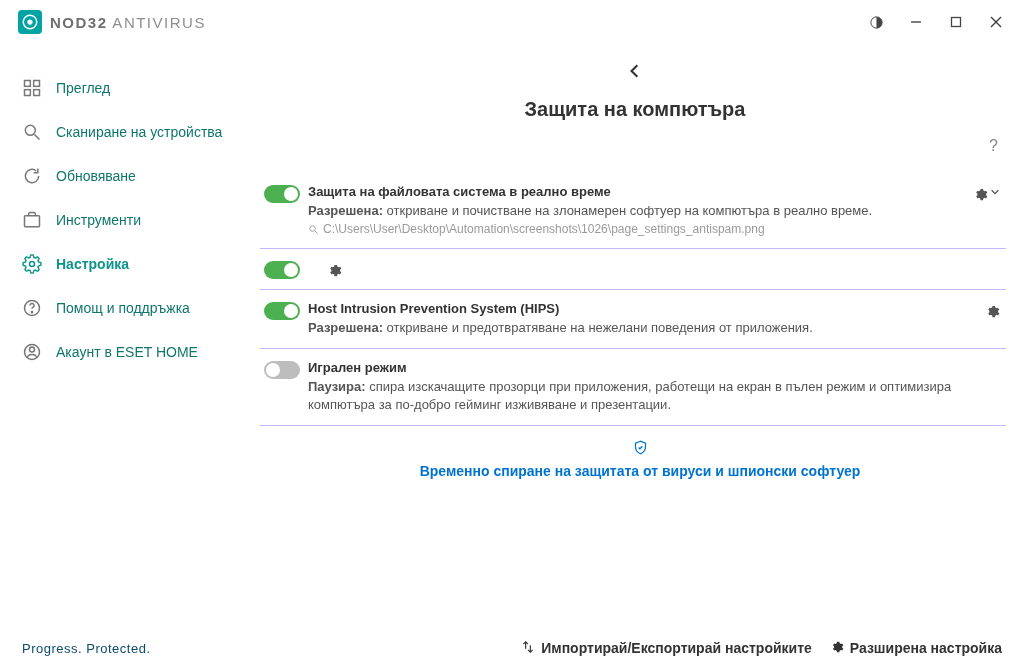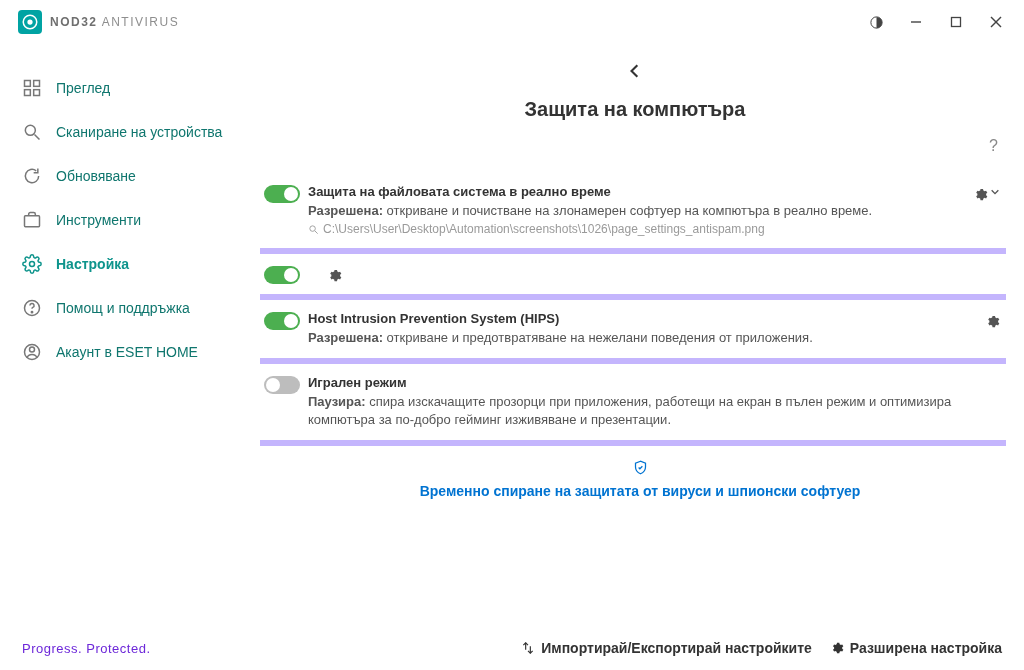--- a/index.html
+++ b/index.html
@@ -2,21 +2,21 @@
 <html><head>
 <meta charset="utf-8">
 <style>
 * { margin: 0; padding: 0; box-sizing: border-box; font-family: "Segoe UI", Arial, sans-serif; }
 html, body { width: 1024px; height: 670px; overflow: hidden; background: #fff; color: #333; }
 
 .titlebar { height: 44px; display: flex; align-items: center; padding: 0 8px 0 18px; }
 .logo-wrap { display: flex; align-items: center; gap: 8px; }
 .logo-badge { width: 24px; height: 24px; background: #00a3a3; border-radius: 4px; display: flex; align-items: center; justify-content: center; }
 .logo-badge svg { width: 18px; height: 18px; }
-.logo-text { font-size: 12px; letter-spacing: 1.5px; color: #8e8e8e; font-weight: 400; }
+.logo-text { font-size: 15px; letter-spacing: 1.5px; color: #8e8e8e; font-weight: 400; }
 .logo-text b { color: #6f6f6f; font-weight: 600; }
 .titlebar-spacer { flex: 1; }
 .win-controls { display: flex; align-items: center; }
 .win-btn { width: 40px; height: 30px; display: flex; align-items: center; justify-content: center; color: #555; }
 .win-btn svg { width: 12px; height: 12px; }
 .contrast-btn svg { width: 15px; height: 15px; }
 
 .body-row { display: flex; height: 582px; }
 .sidebar { width: 252px; padding-top: 22px; }
 .nav-item { display: flex; align-items: center; gap: 14px; height: 44px; padding-left: 22px; cursor: pointer; font-size: 14px; color: #0f766e; }
@@ -25,21 +25,21 @@
 .nav-item.active .icon { color: #0e948c; }
 .nav-item .icon svg { width: 20px; height: 20px; }
 
 .main { flex: 1; padding: 16px 18px 0 8px; display: flex; flex-direction: column; }
 .main-header { display: flex; align-items: center; gap: 16px; padding: 4px 0 18px 4px; flex-direction: column; }
 .back-arrow { width: 14px; height: 14px; }
 .page-title { font-size: 20px; font-weight: 600; color: #333; }
 .help-icon { margin-left: auto; color: #888; font-size: 16px; padding-right: 8px; }
 
 .settings { flex: 1; }
-.setting-row { display: flex; padding: 10px 6px 10px 4px; border-bottom: 6px solid #c4b5fd; }
+.setting-row { display: flex; padding: 10px 6px 10px 4px; border-bottom: 1px solid #c4b5fd; }
 .setting-row:last-of-type { border-bottom: none; }
 .toggle-col { width: 44px; padding-top: 2px; }
 .toggle { width: 36px; height: 18px; border-radius: 9px; position: relative; cursor: pointer; }
 .toggle.on { background: #4caf50; }
 .toggle.off { background: #bdbdbd; }
 .toggle .knob { position: absolute; width: 14px; height: 14px; background: #fff; border-radius: 50%; top: 2px; }
 .toggle.on .knob { right: 2px; }
 .toggle.off .knob { left: 2px; }
 .setting-body { flex: 1; font-size: 13px; line-height: 1.45; padding-right: 8px; }
 .setting-title { font-weight: 600; color: #333; }
@@ -48,23 +48,23 @@
 .setting-path { color: #9a9a9a; font-size: 12px; display: flex; align-items: center; gap: 4px; }
 .setting-path svg { width: 11px; height: 11px; flex-shrink: 0; }
 .gear-col { width: 34px; display: flex; align-items: flex-start; justify-content: flex-end; padding-top: 4px; gap: 2px; color: #555; }
 .gear-col svg { width: 15px; height: 15px; }
 .gear-col .chev { width: 10px; height: 10px; }
 
 .pause-link { display: flex; align-items: center; gap: 8px; padding: 14px 0 0 14px; color: #0073d1; font-weight: 600; font-size: 14px; cursor: pointer; flex-direction: column; }
 .pause-link svg { width: 15px; height: 15px; }
 
 .footer { height: 44px; display: flex; align-items: center; padding: 0 22px; }
-.footer-tag { color: #6d28d9; font-size: 13px; letter-spacing: 0.5px; }
+.footer-tag { color: #0c4a6e; font-size: 13px; letter-spacing: 0.5px; }
 .footer-spacer { flex: 1; }
-.footer-action { display: flex; align-items: center; gap: 6px; font-size: 14px; font-weight: 600; color: #333; cursor: pointer; margin-left: 18px; }
+.footer-action { display: flex; align-items: flex-start; gap: 6px; font-size: 14px; font-weight: 600; color: #333; cursor: pointer; margin-left: 18px; }
 .footer-action svg { width: 14px; height: 14px; }
 </style>
 </head>
 <body>
 
 <div class="titlebar">
   <div class="logo-wrap">
     <div class="logo-badge">
       <svg viewBox="0 0 24 24">
           <circle cx="12" cy="12" r="9" fill="none" stroke="#fff" stroke-width="2"></circle>

